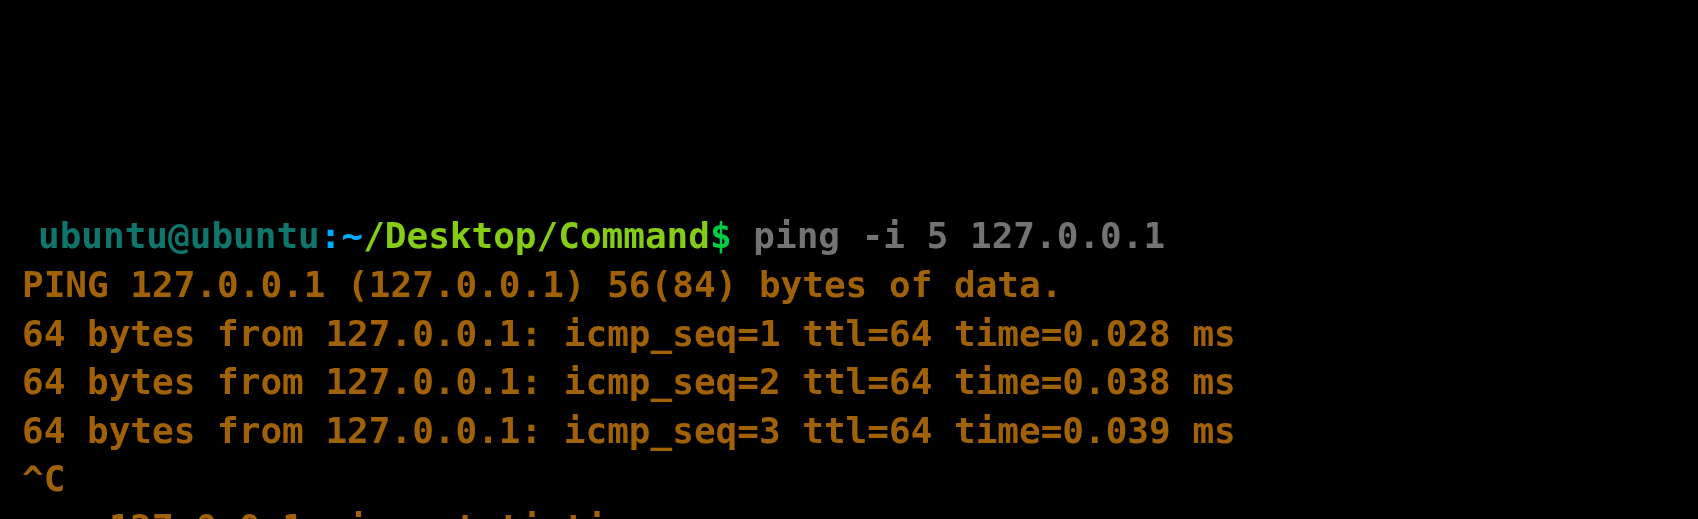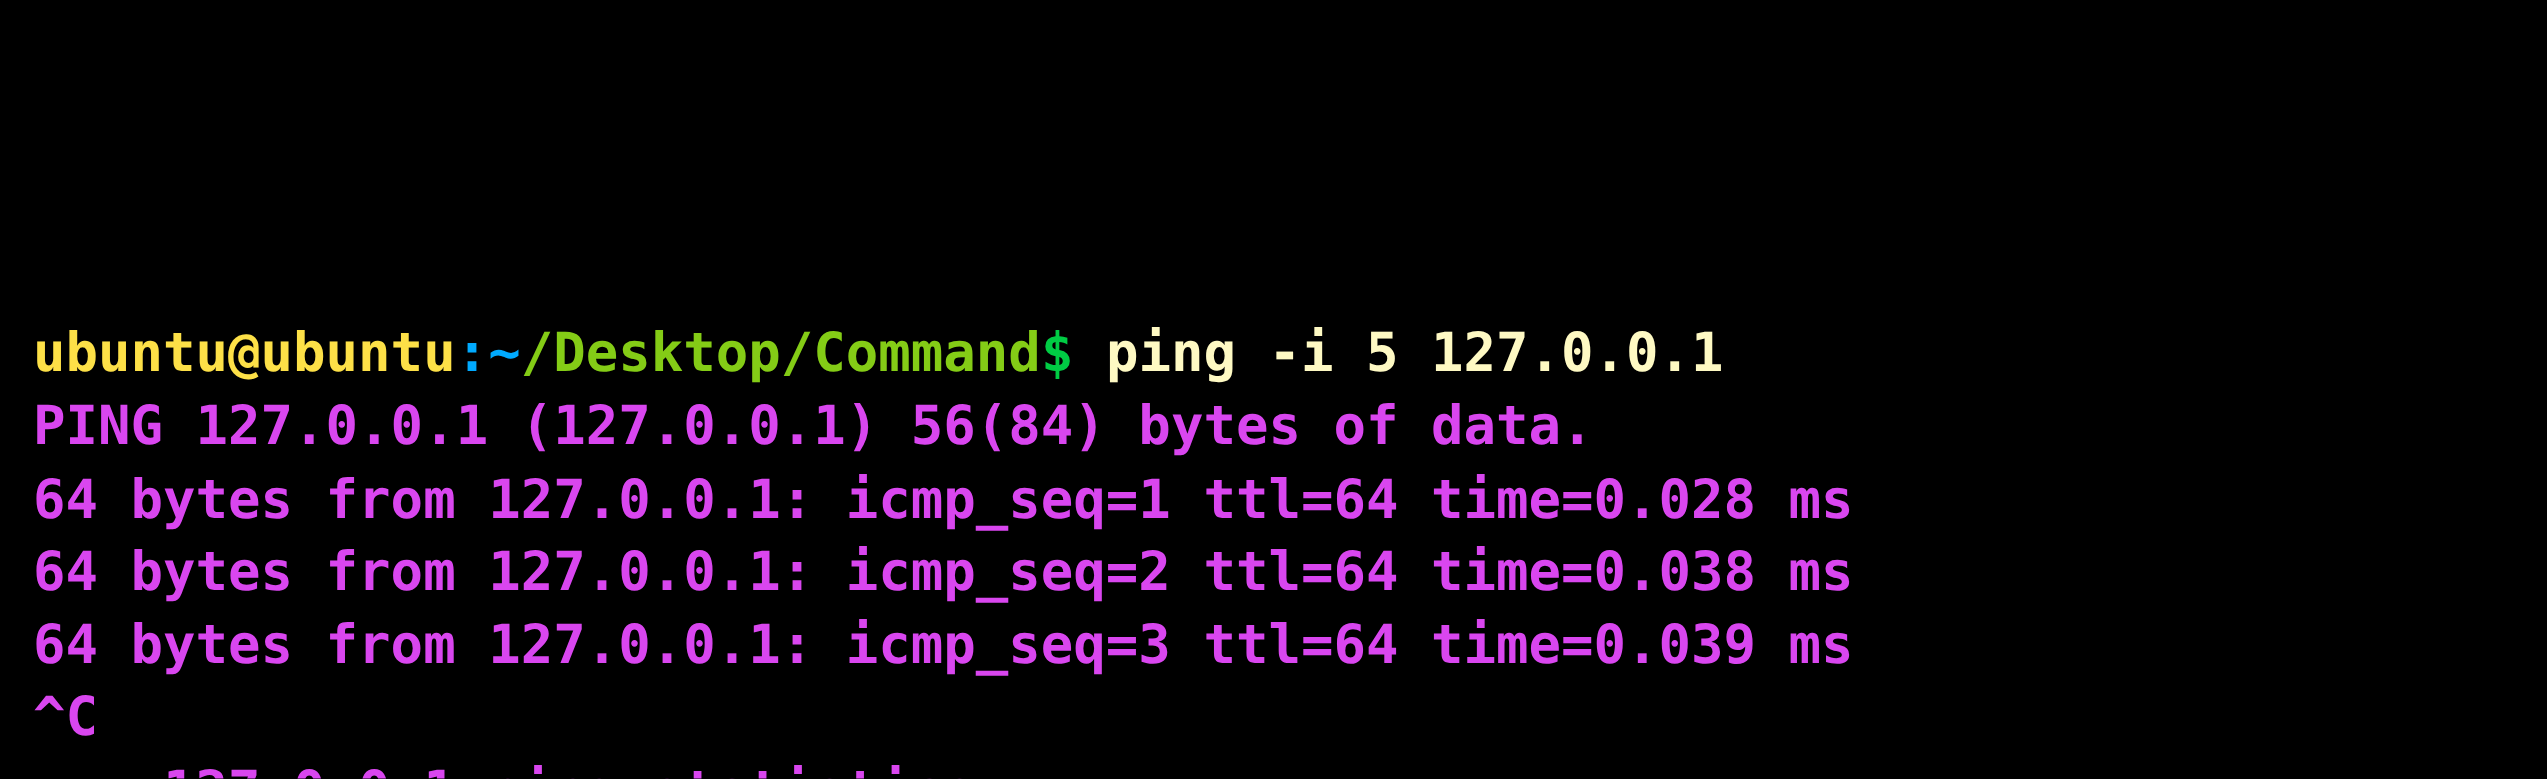--- a/index.html
+++ b/index.html
@@ -13,40 +13,41 @@
       font-size: 36px;
       font-weight: bold;
       line-height: 1.35;
       padding: 18px 22px;
       white-space: pre;
       width: 1698px;
       height: 519px;
       overflow: hidden;
     }
     .prompt-user {
-      color: #fde047;
+      color: #0f766e;
+      margin-left: 16px;
     }
     .prompt-colon {
       color: #00aaff;
     }
     .prompt-tilde {
       color: #00aaff;
     }
     .prompt-path {
       color: #84cc16;
     }
     .prompt-dollar {
       color: #00cc44;
     }
     .command-input {
-      color: #fef9c3;
+      color: #737373;
       margin-top: 32px;
     }
     .output {
-      color: #d946ef;
+      color: #a16207;
     }
     .line {
       display: block;
     }
   </style>
 </head>
 <body>
 
 
 

